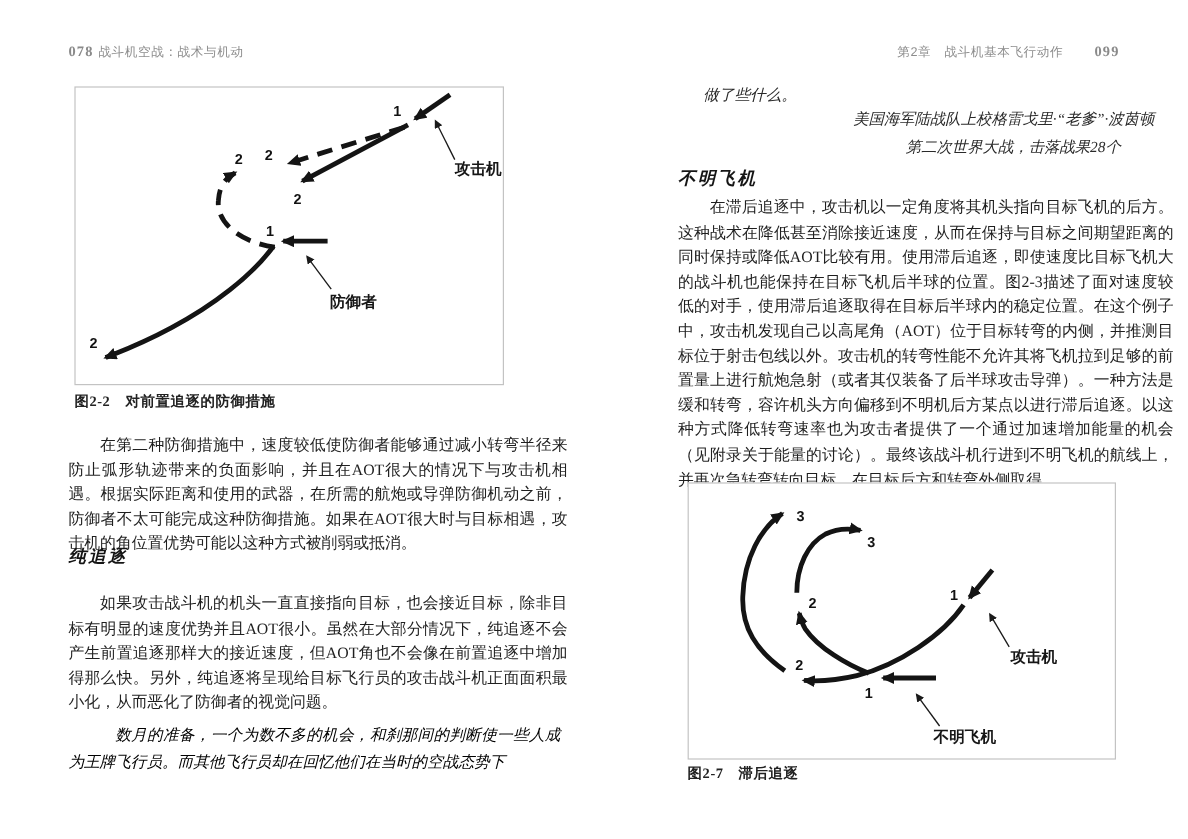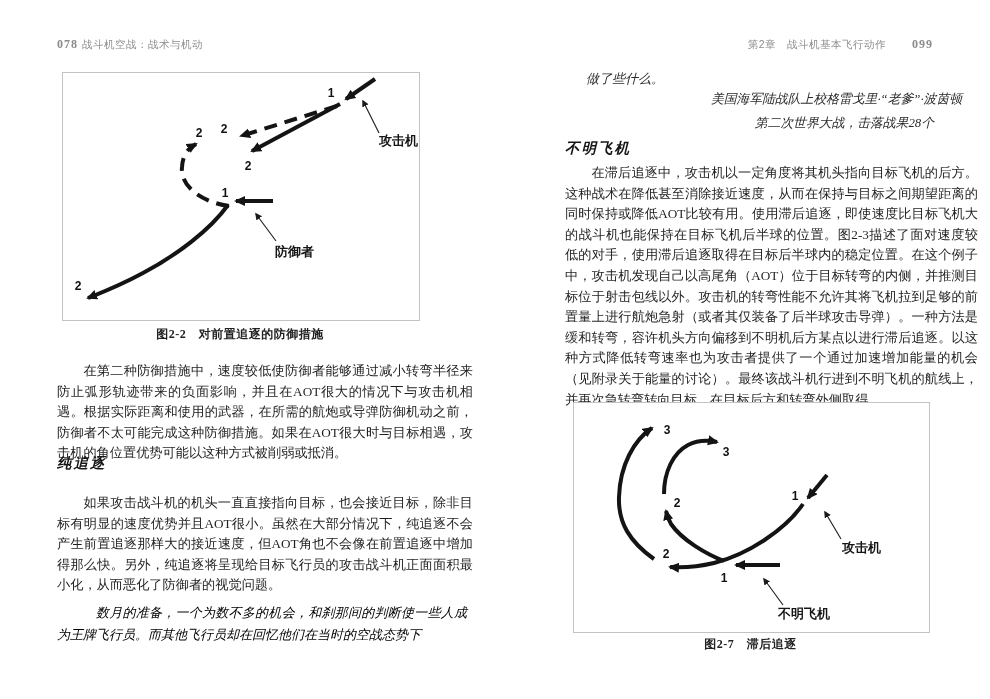--- a/index.html
+++ b/index.html
@@ -4,21 +4,21 @@
 <style>
   html,body{margin:0;padding:0;background:#ffffff;}
   .canvas{position:relative;width:990px;height:699px;background:#ffffff;overflow:hidden;
           font-family:"Liberation Serif","DejaVu Serif",serif;color:#1e1e1e;}
   .abs{position:absolute;}
   
   .runhead{font-family:"Liberation Sans","DejaVu Sans",sans-serif;color:#8d8d8d;font-size:10.5px;letter-spacing:.5px;}
   .pagenum{font-size:12px;color:#8a8a8a;letter-spacing:1px;font-weight:bold;}
   
   .figbox{border:1px solid #c3c3c3;background:#fff;}
-  .figcaption{font-weight:bold;font-size:12px;text-align:center;color:#222;letter-spacing:.5px;}
+  .figcaption{font-weight:bold;font-size:12px;text-align:left;color:#222;letter-spacing:.5px;}
   
   .body{font-size:13.2px;line-height:20.6px;text-align:justify;text-indent:2em;margin:0;color:#1f1f1f;}
   .sechead{font-style:italic;font-weight:bold;font-size:14.5px;letter-spacing:2px;margin:0;color:#151515;}
   .quote{font-style:italic;font-size:13px;line-height:21.5px;text-align:justify;text-indent:3em;margin:0;color:#000000;}
   .attr{font-style:italic;font-size:12.8px;line-height:24px;text-align:right;color:#2a2a2a;}
   .quote-end{font-style:italic;font-size:13px;color:#2a2a2a;}
   
   svg .trk{fill:none;stroke:#141414;stroke-width:4;stroke-linecap:butt;}
   svg .trk-dash{stroke-dasharray:13 8;}
   svg .ptr{fill:none;stroke:#1a1a1a;stroke-width:1.1;}

